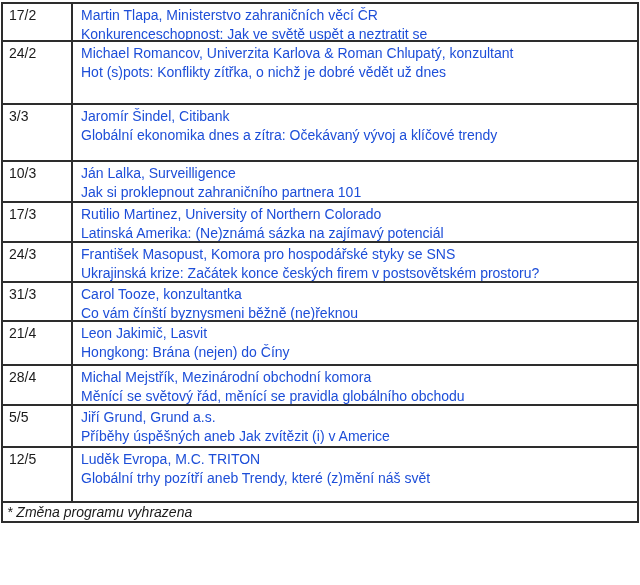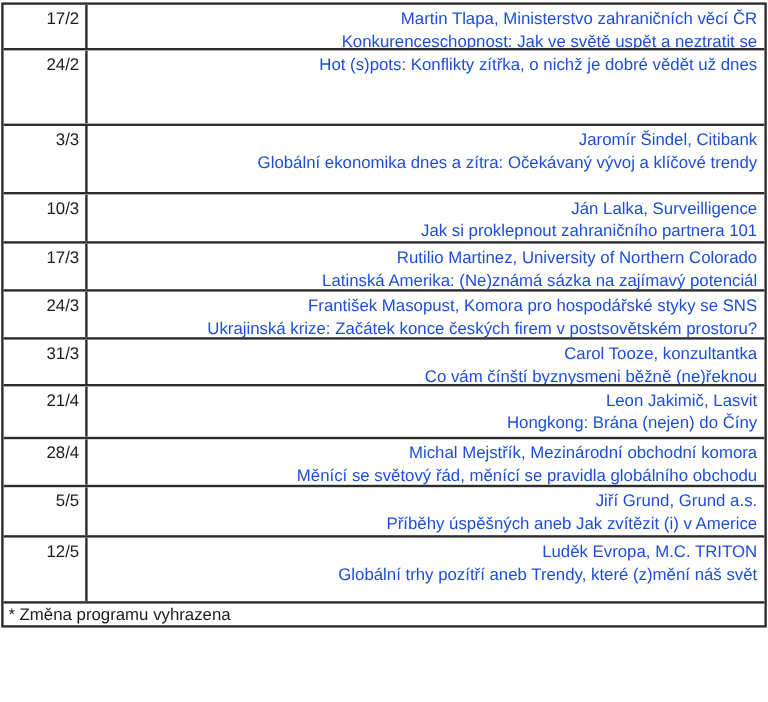--- a/index.html
+++ b/index.html
@@ -16,21 +16,20 @@
     width: 638px;
     margin: 2px 1px 0 1px;
     border: 2px solid #2d2d2d;
     background: #ffffff;
   }
   .row {
     display: flex;
     box-sizing: border-box;
     border-bottom: 2px solid #2d2d2d;
     overflow: hidden;
-    text-align: right;
   }
   .row.last-row {
     border-bottom: none;
   }
   .date-cell {
     box-sizing: border-box;
     width: 70px;
     flex: 0 0 70px;
     border-right: 2px solid #2d2d2d;
     padding: 2px 5px 0 6px;
@@ -49,20 +48,21 @@
     overflow: hidden;
     white-space: nowrap;
   }
   .speaker, .topic {
     height: 19px;
   }
   .footnote-row {
     box-sizing: border-box;
     border-bottom: none;
     overflow: hidden;
+    font-style: italic;
   }
   .footnote {
     padding: 0 0 0 4px;
     font-size: 14px;
     line-height: 18px;
     color: #1b1b1b;
     white-space: nowrap;
   }
 </style>
 </head>
@@ -74,20 +74,21 @@
     <div class="date-cell">17/2</div>
     <div class="content-cell">
       <div class="speaker">Martin Tlapa, Ministerstvo zahraničních věcí ČR</div>
       <div class="topic">Konkurenceschopnost: Jak ve světě uspět a neztratit se</div>
     </div>
   </div>
 
   <div class="row" style="height:63px">
     <div class="date-cell">24/2</div>
     <div class="content-cell">
+      <div class="speaker">Michael Romancov, Univerzita Karlova &amp; Roman Chlupatý, konzultant</div>
       <div class="topic">Hot (s)pots: Konflikty zítřka, o nichž je dobré vědět už dnes</div>
     </div>
   </div>
 
   <div class="row" style="height:57px">
     <div class="date-cell">3/3</div>
     <div class="content-cell">
       <div class="speaker">Jaromír Šindel, Citibank</div>
       <div class="topic">Globální ekonomika dnes a zítra: Očekávaný vývoj a klíčové trendy</div>
     </div>

